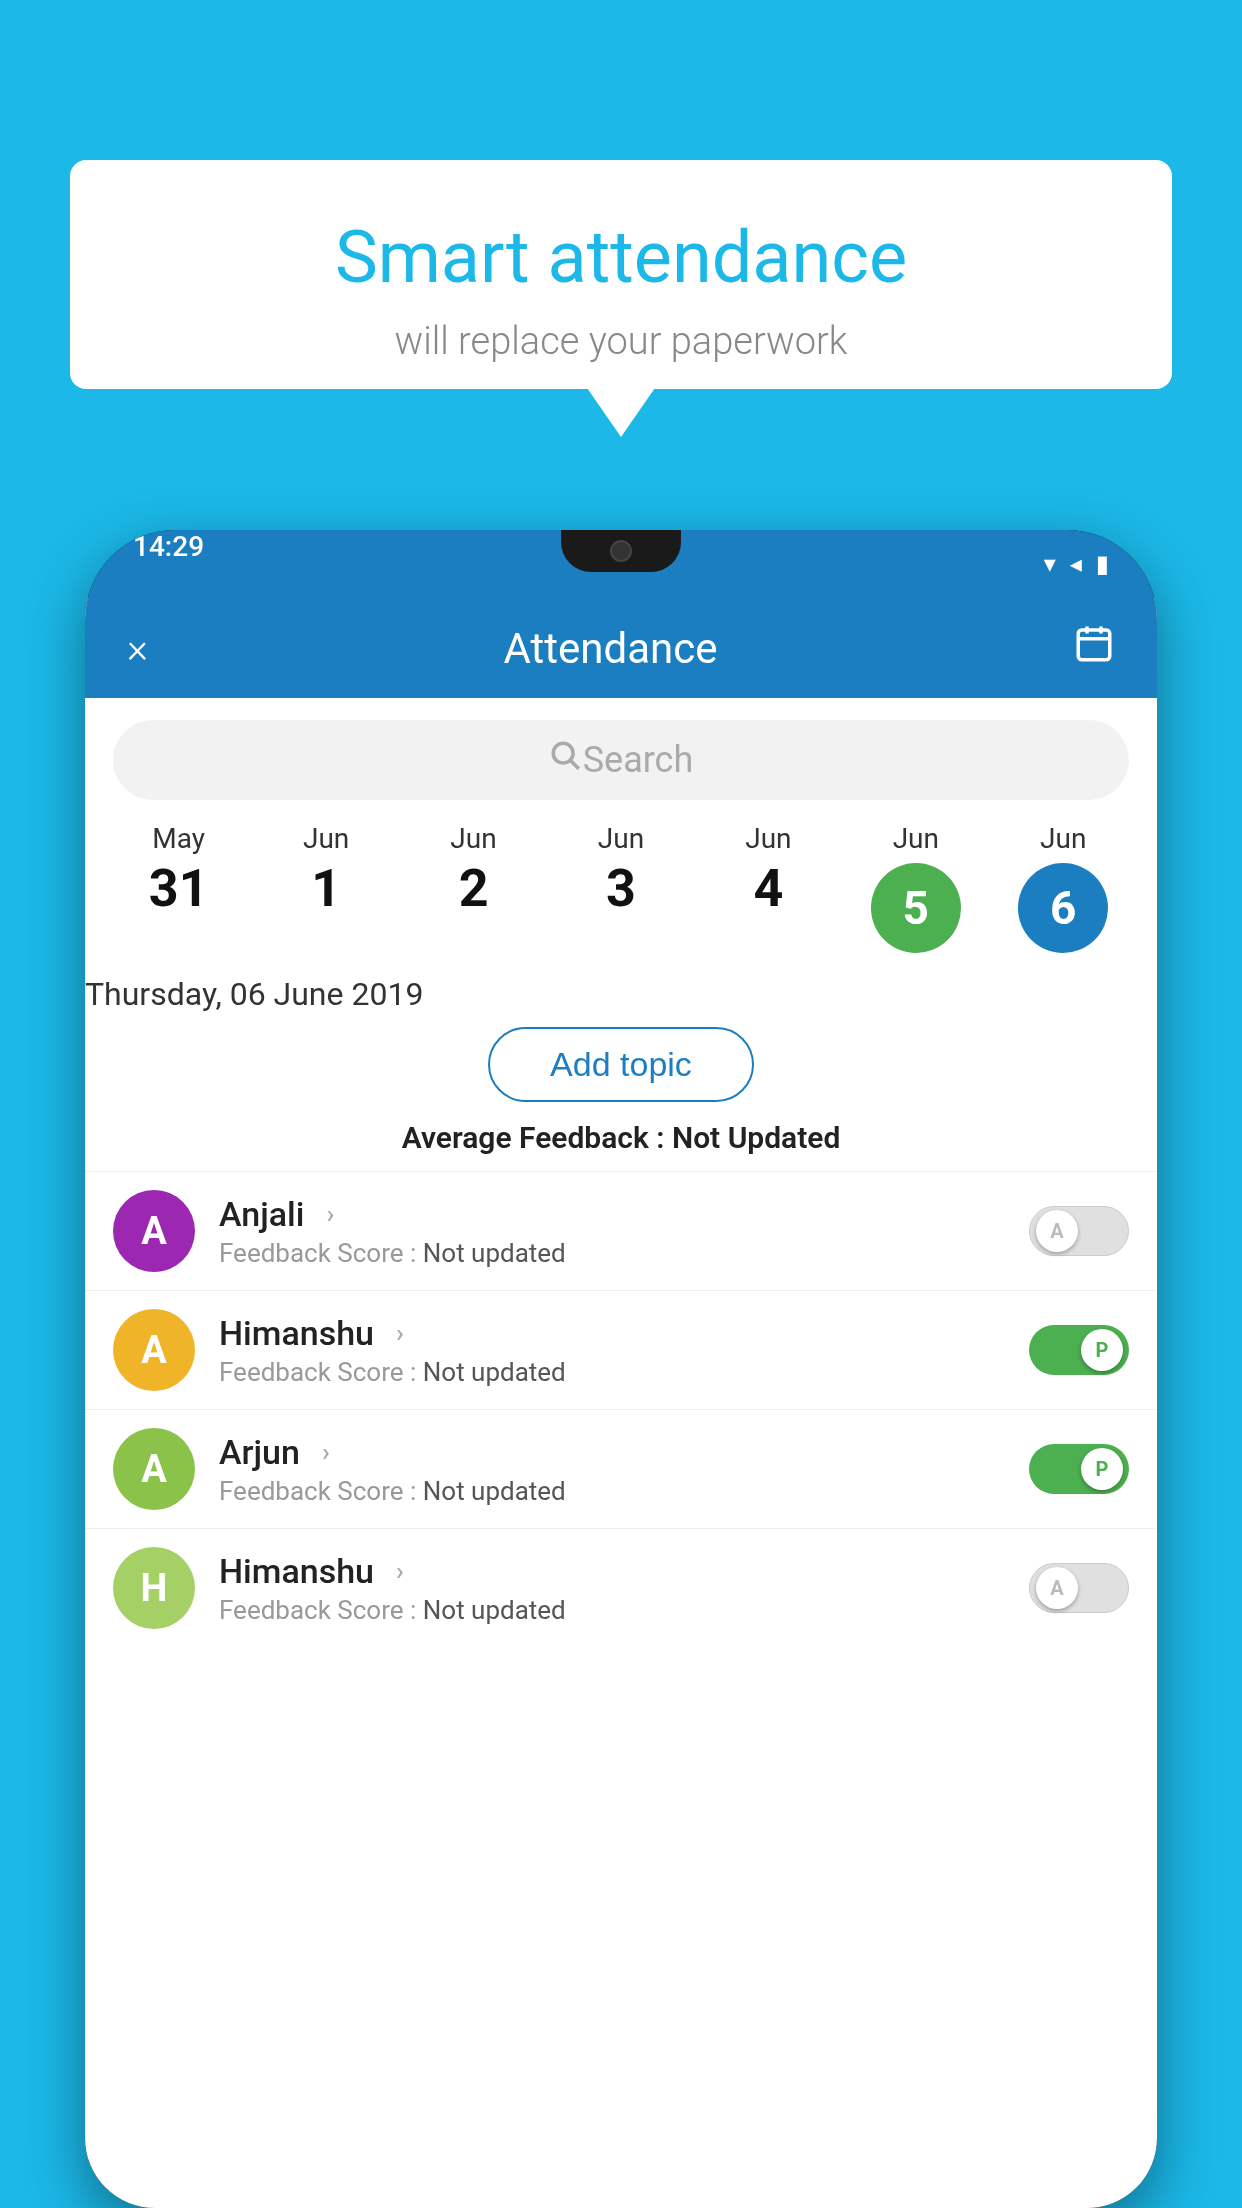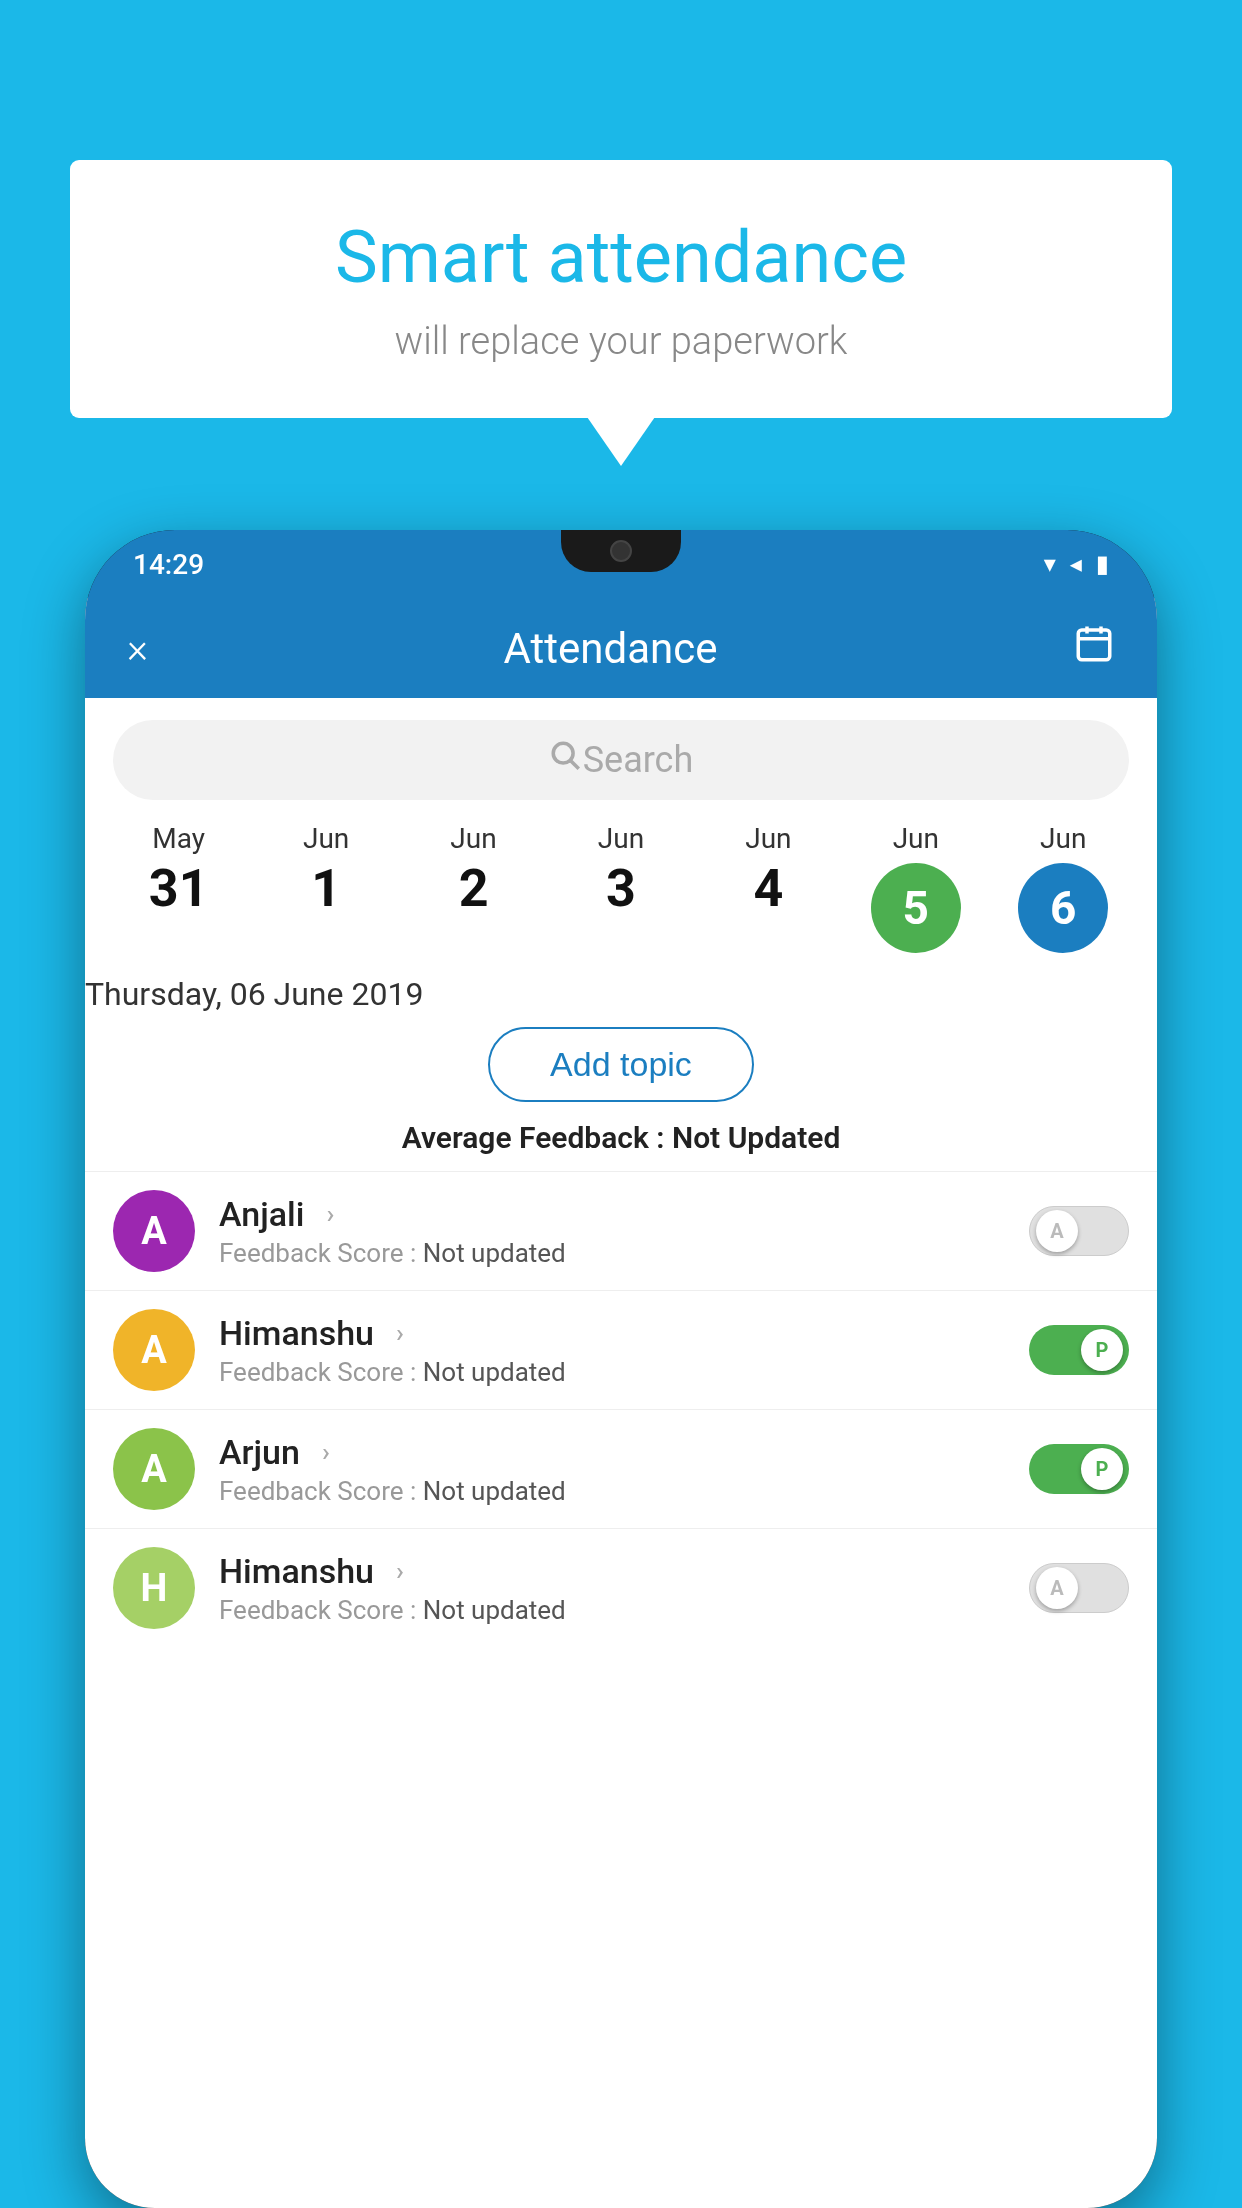--- a/index.html
+++ b/index.html
@@ -16,22 +16,22 @@
     
     .bubble-container {
       position: absolute;
       top: 160px;
       left: 70px;
       right: 70px;
     }
 
     .speech-bubble {
       background: white;
-      border-radius: 9px;
-      padding: 55px 60px 55px 60px;
+      border-radius: 16px;
+      padding: 55px 60px 26px 60px;
       text-align: center;
       position: relative;
     }
 
     .speech-bubble::after {
       content: '';
       position: absolute;
       bottom: -48px;
       left: 50%;
       transform: translateX(-50%);
@@ -67,23 +67,22 @@
       border-radius: 90px 90px 70px 70px;
       box-shadow: 0 20px 60px rgba(0,0,0,0.4);
       overflow: hidden;
     }
 
     
     .phone-status-bar {
       background: #1b7ec0;
       height: 68px;
       display: flex;
-      align-items: center;
       justify-content: space-between;
-      padding: 8px 48px;
+      padding: 0 48px;
       position: relative;
     }
 
     .status-time {
       color: white;
       font-size: 28px;
       font-weight: 500;
     }
 
     .status-icons {

